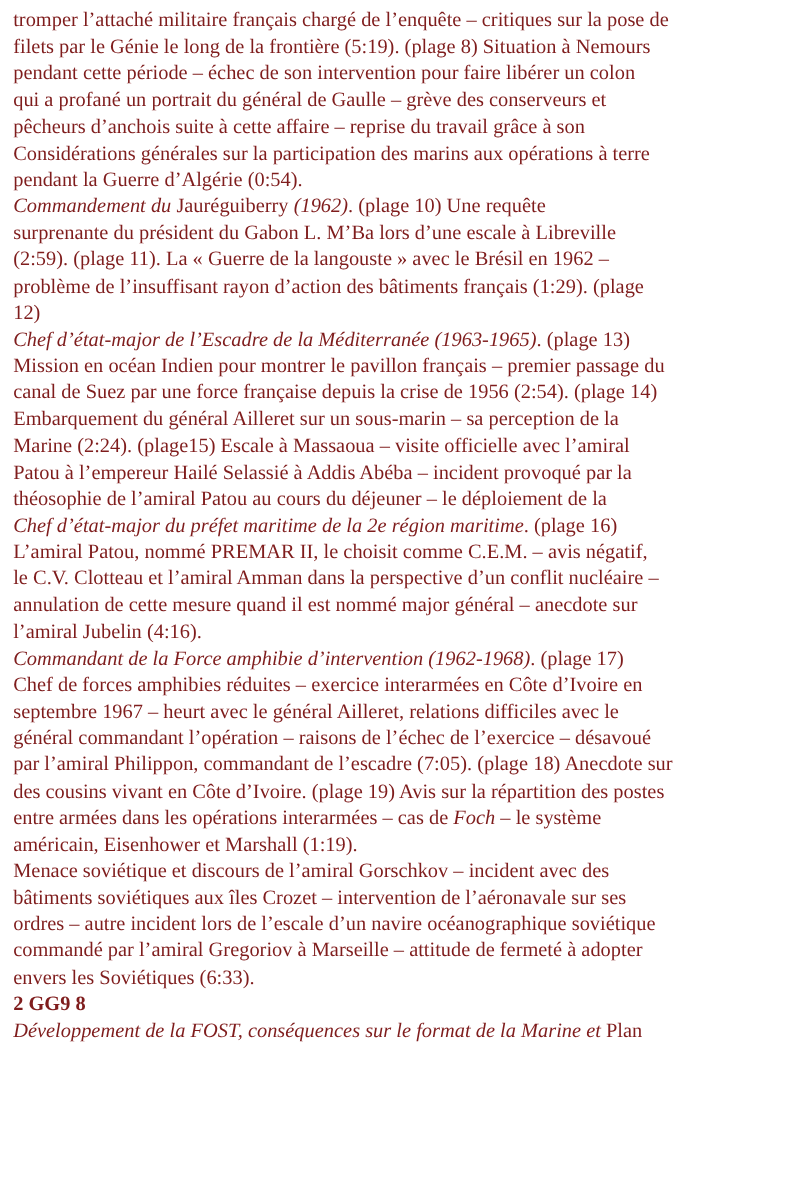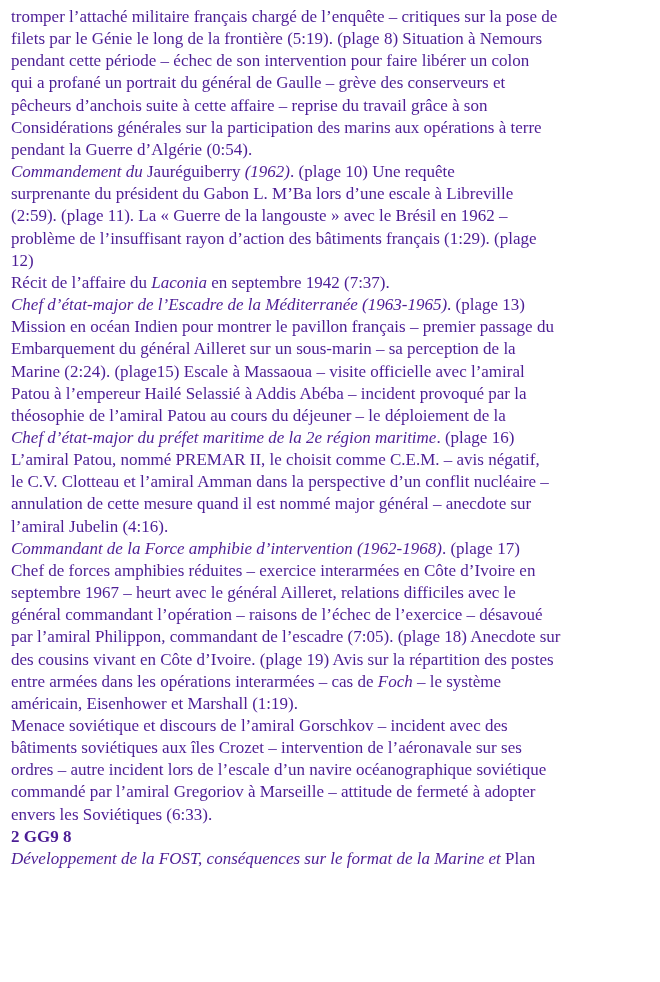--- a/index.html
+++ b/index.html
@@ -27,36 +27,36 @@
   .line {
     white-space: nowrap;
   }
   .it { font-style: italic; }
   .bd { font-weight: bold; }
 </style>
 </head>
 <body>
 
 <div class="page">
-  <div class="text-block" style="color: #4c1d95; font-family: Liberation Serif, serif;">
+  <div class="text-block" style="color: #7f1d1d; font-family: Liberation Serif, serif;">
       <div class="line"><span>tromper l’attaché militaire français chargé de l’enquête – critiques sur la pose de</span></div>
       <div class="line"><span>filets par le Génie le long de la frontière (5:19). (plage 8) Situation à Nemours</span></div>
       <div class="line"><span>pendant cette période – échec de son intervention pour faire libérer un colon</span></div>
       <div class="line"><span>qui a profané un portrait du général de Gaulle – grève des conserveurs et</span></div>
       <div class="line"><span>pêcheurs d’anchois suite à cette affaire – reprise du travail grâce à son</span></div>
       <div class="line"><span>Considérations générales sur la participation des marins aux opérations à terre</span></div>
       <div class="line"><span>pendant la Guerre d’Algérie (0:54).</span></div>
       <div class="line"><span class="it">Commandement du </span><span>Jauréguiberry </span><span class="it">(1962)</span><span>. (plage 10) Une requête</span></div>
       <div class="line"><span>surprenante du président du Gabon L. M’Ba lors d’une escale à Libreville</span></div>
       <div class="line"><span>(2:59). (plage 11). La « Guerre de la langouste » avec le Brésil en 1962 –</span></div>
       <div class="line"><span>problème de l’insuffisant rayon d’action des bâtiments français (1:29). (plage</span></div>
       <div class="line"><span>12)</span></div>
-      <div class="line"><span>Récit de l’affaire du </span><span class="it">Laconia</span><span> en septembre 1942 (7:37).</span></div>
       <div class="line"><span class="it">Chef d’état-major de l’Escadre de la Méditerranée (1963-1965)</span><span>. (plage 13)</span></div>
       <div class="line"><span>Mission en océan Indien pour montrer le pavillon français – premier passage du</span></div>
+      <div class="line"><span>canal de Suez par une force française depuis la crise de 1956 (2:54). (plage 14)</span></div>
       <div class="line"><span>Embarquement du général Ailleret sur un sous-marin – sa perception de la</span></div>
       <div class="line"><span>Marine (2:24). (plage15) Escale à Massaoua – visite officielle avec l’amiral</span></div>
       <div class="line"><span>Patou à l’empereur Hailé Selassié à Addis Abéba – incident provoqué par la</span></div>
       <div class="line"><span>théosophie de l’amiral Patou au cours du déjeuner – le déploiement de la</span></div>
       <div class="line"><span class="it">Chef d’état-major du préfet maritime de la 2e région maritime</span><span>. (plage 16)</span></div>
       <div class="line"><span>L’amiral Patou, nommé PREMAR II, le choisit comme C.E.M. – avis négatif,</span></div>
       <div class="line"><span>le C.V. Clotteau et l’amiral Amman dans la perspective d’un conflit nucléaire –</span></div>
       <div class="line"><span>annulation de cette mesure quand il est nommé major général – anecdote sur</span></div>
       <div class="line"><span>l’amiral Jubelin (4:16).</span></div>
       <div class="line"><span class="it">Commandant de la Force amphibie d’intervention (1962-1968)</span><span>. (plage 17)</span></div>

